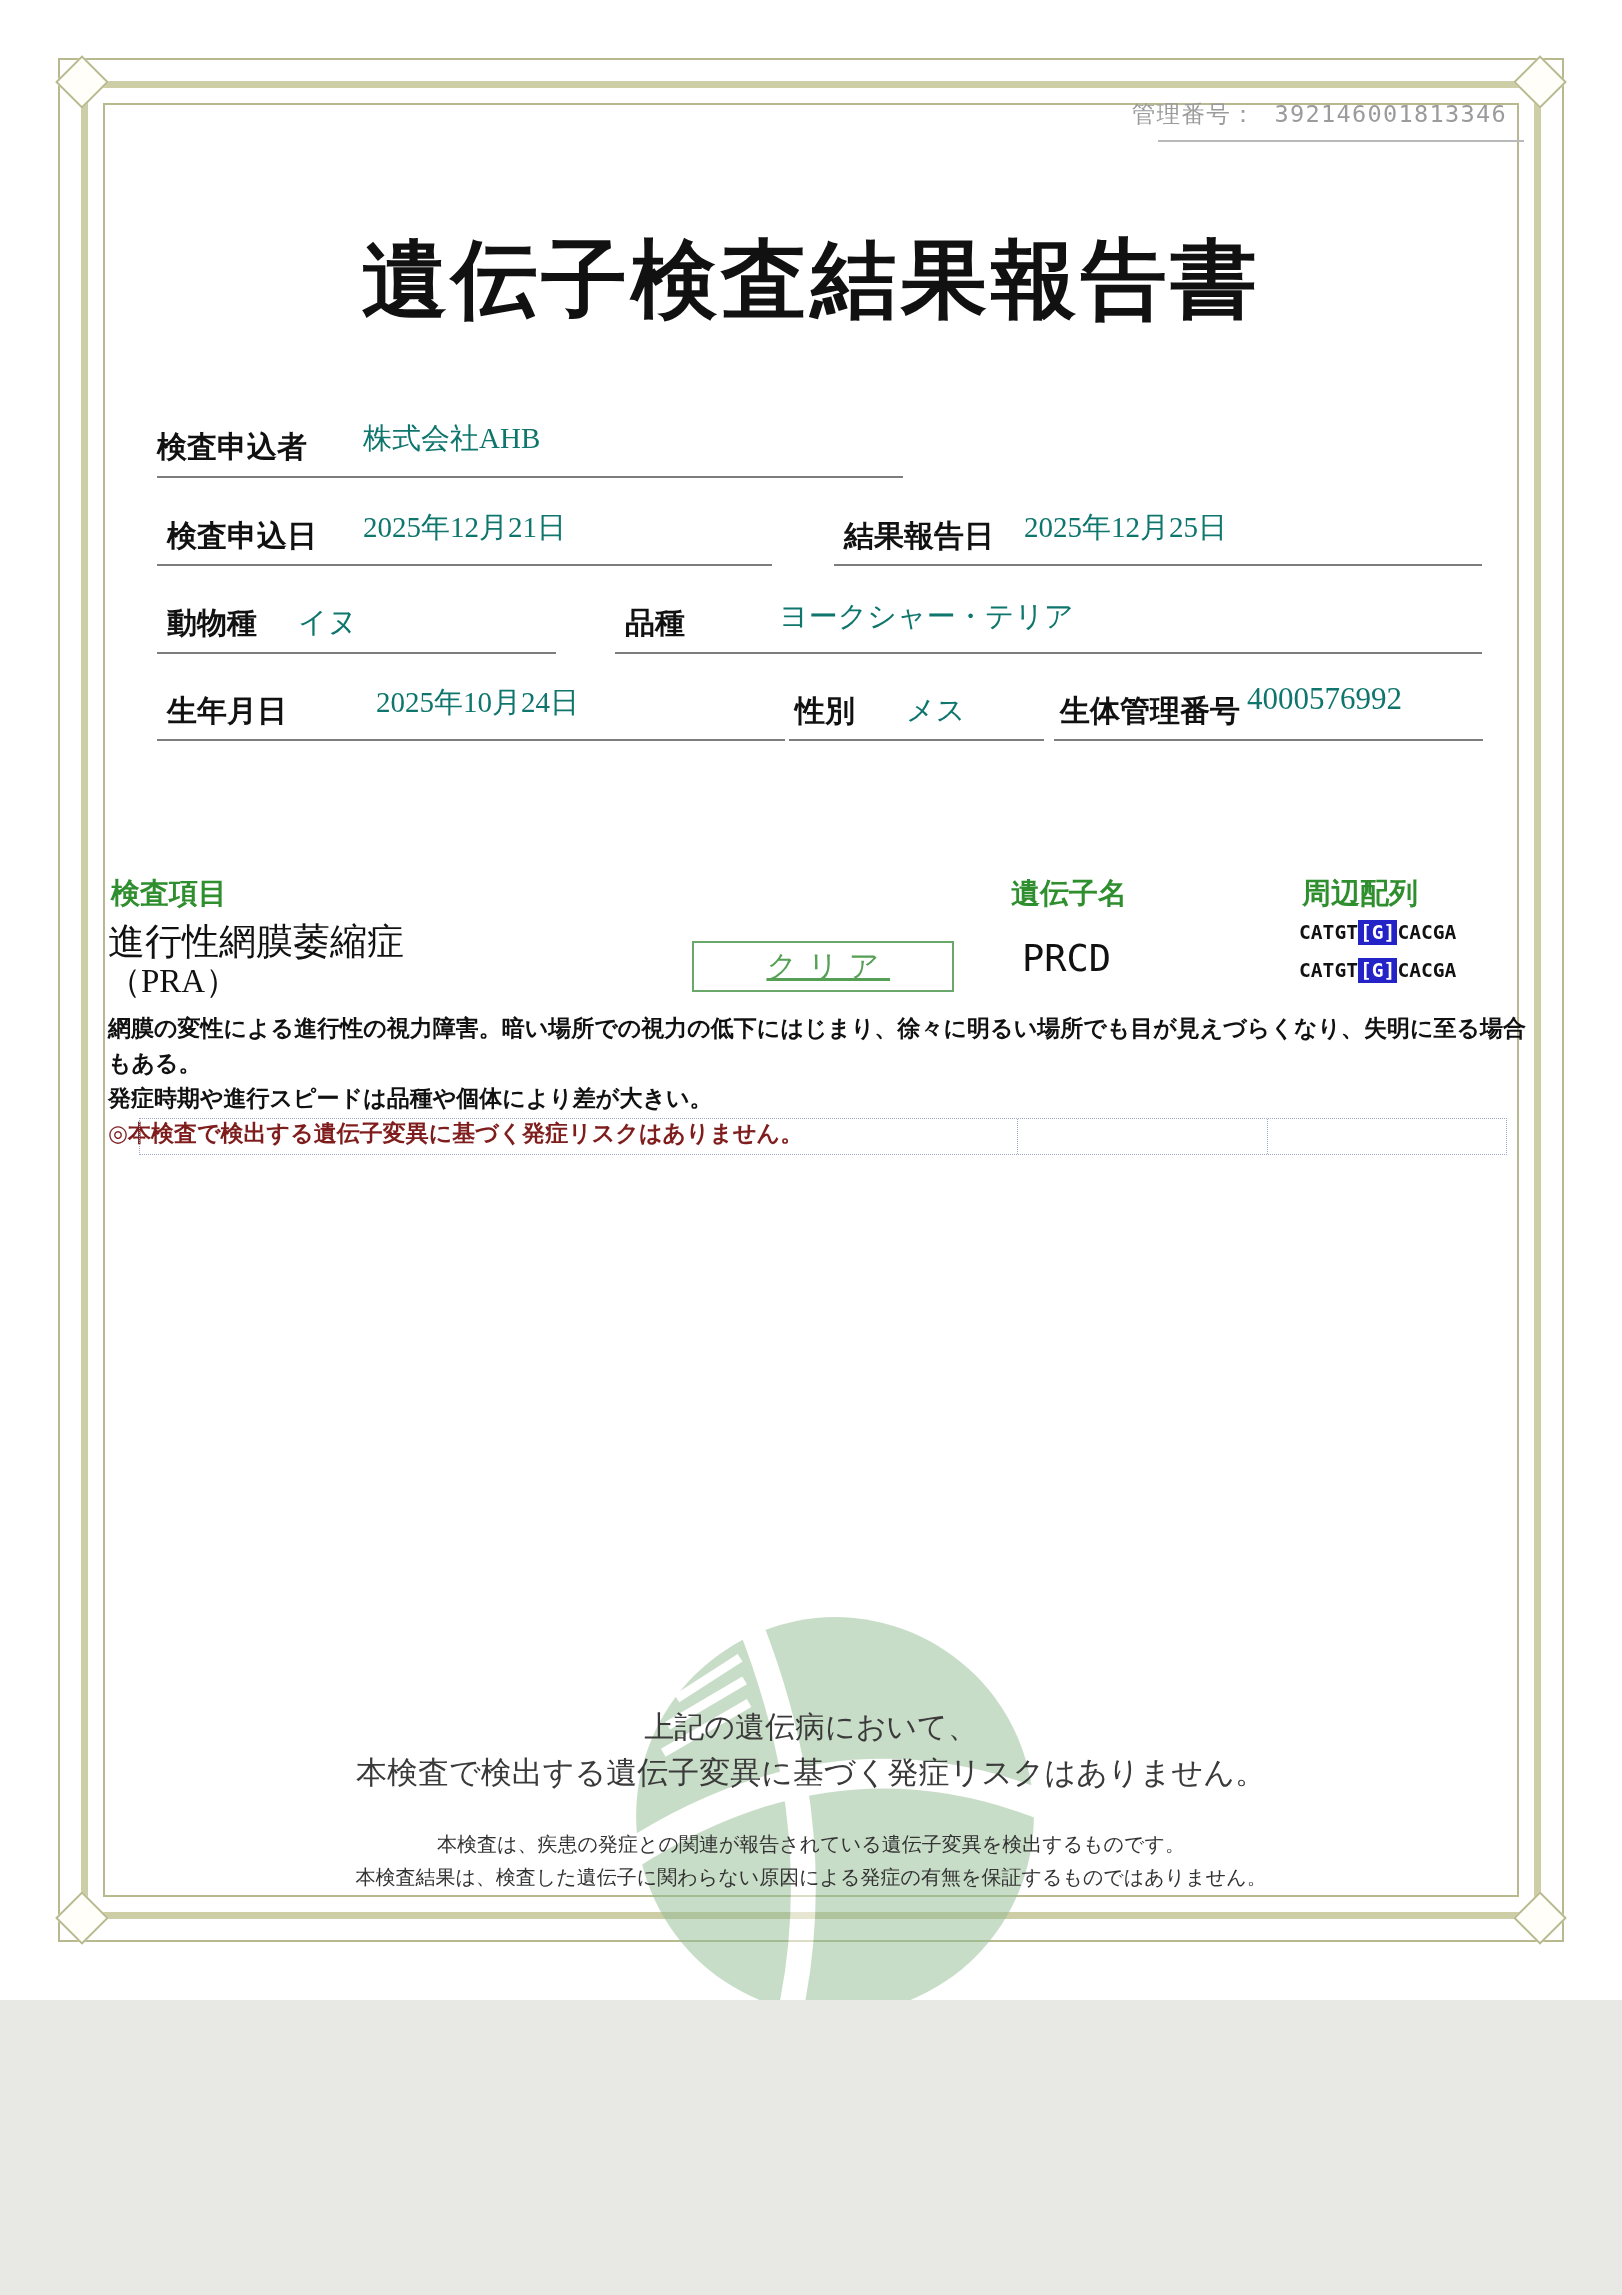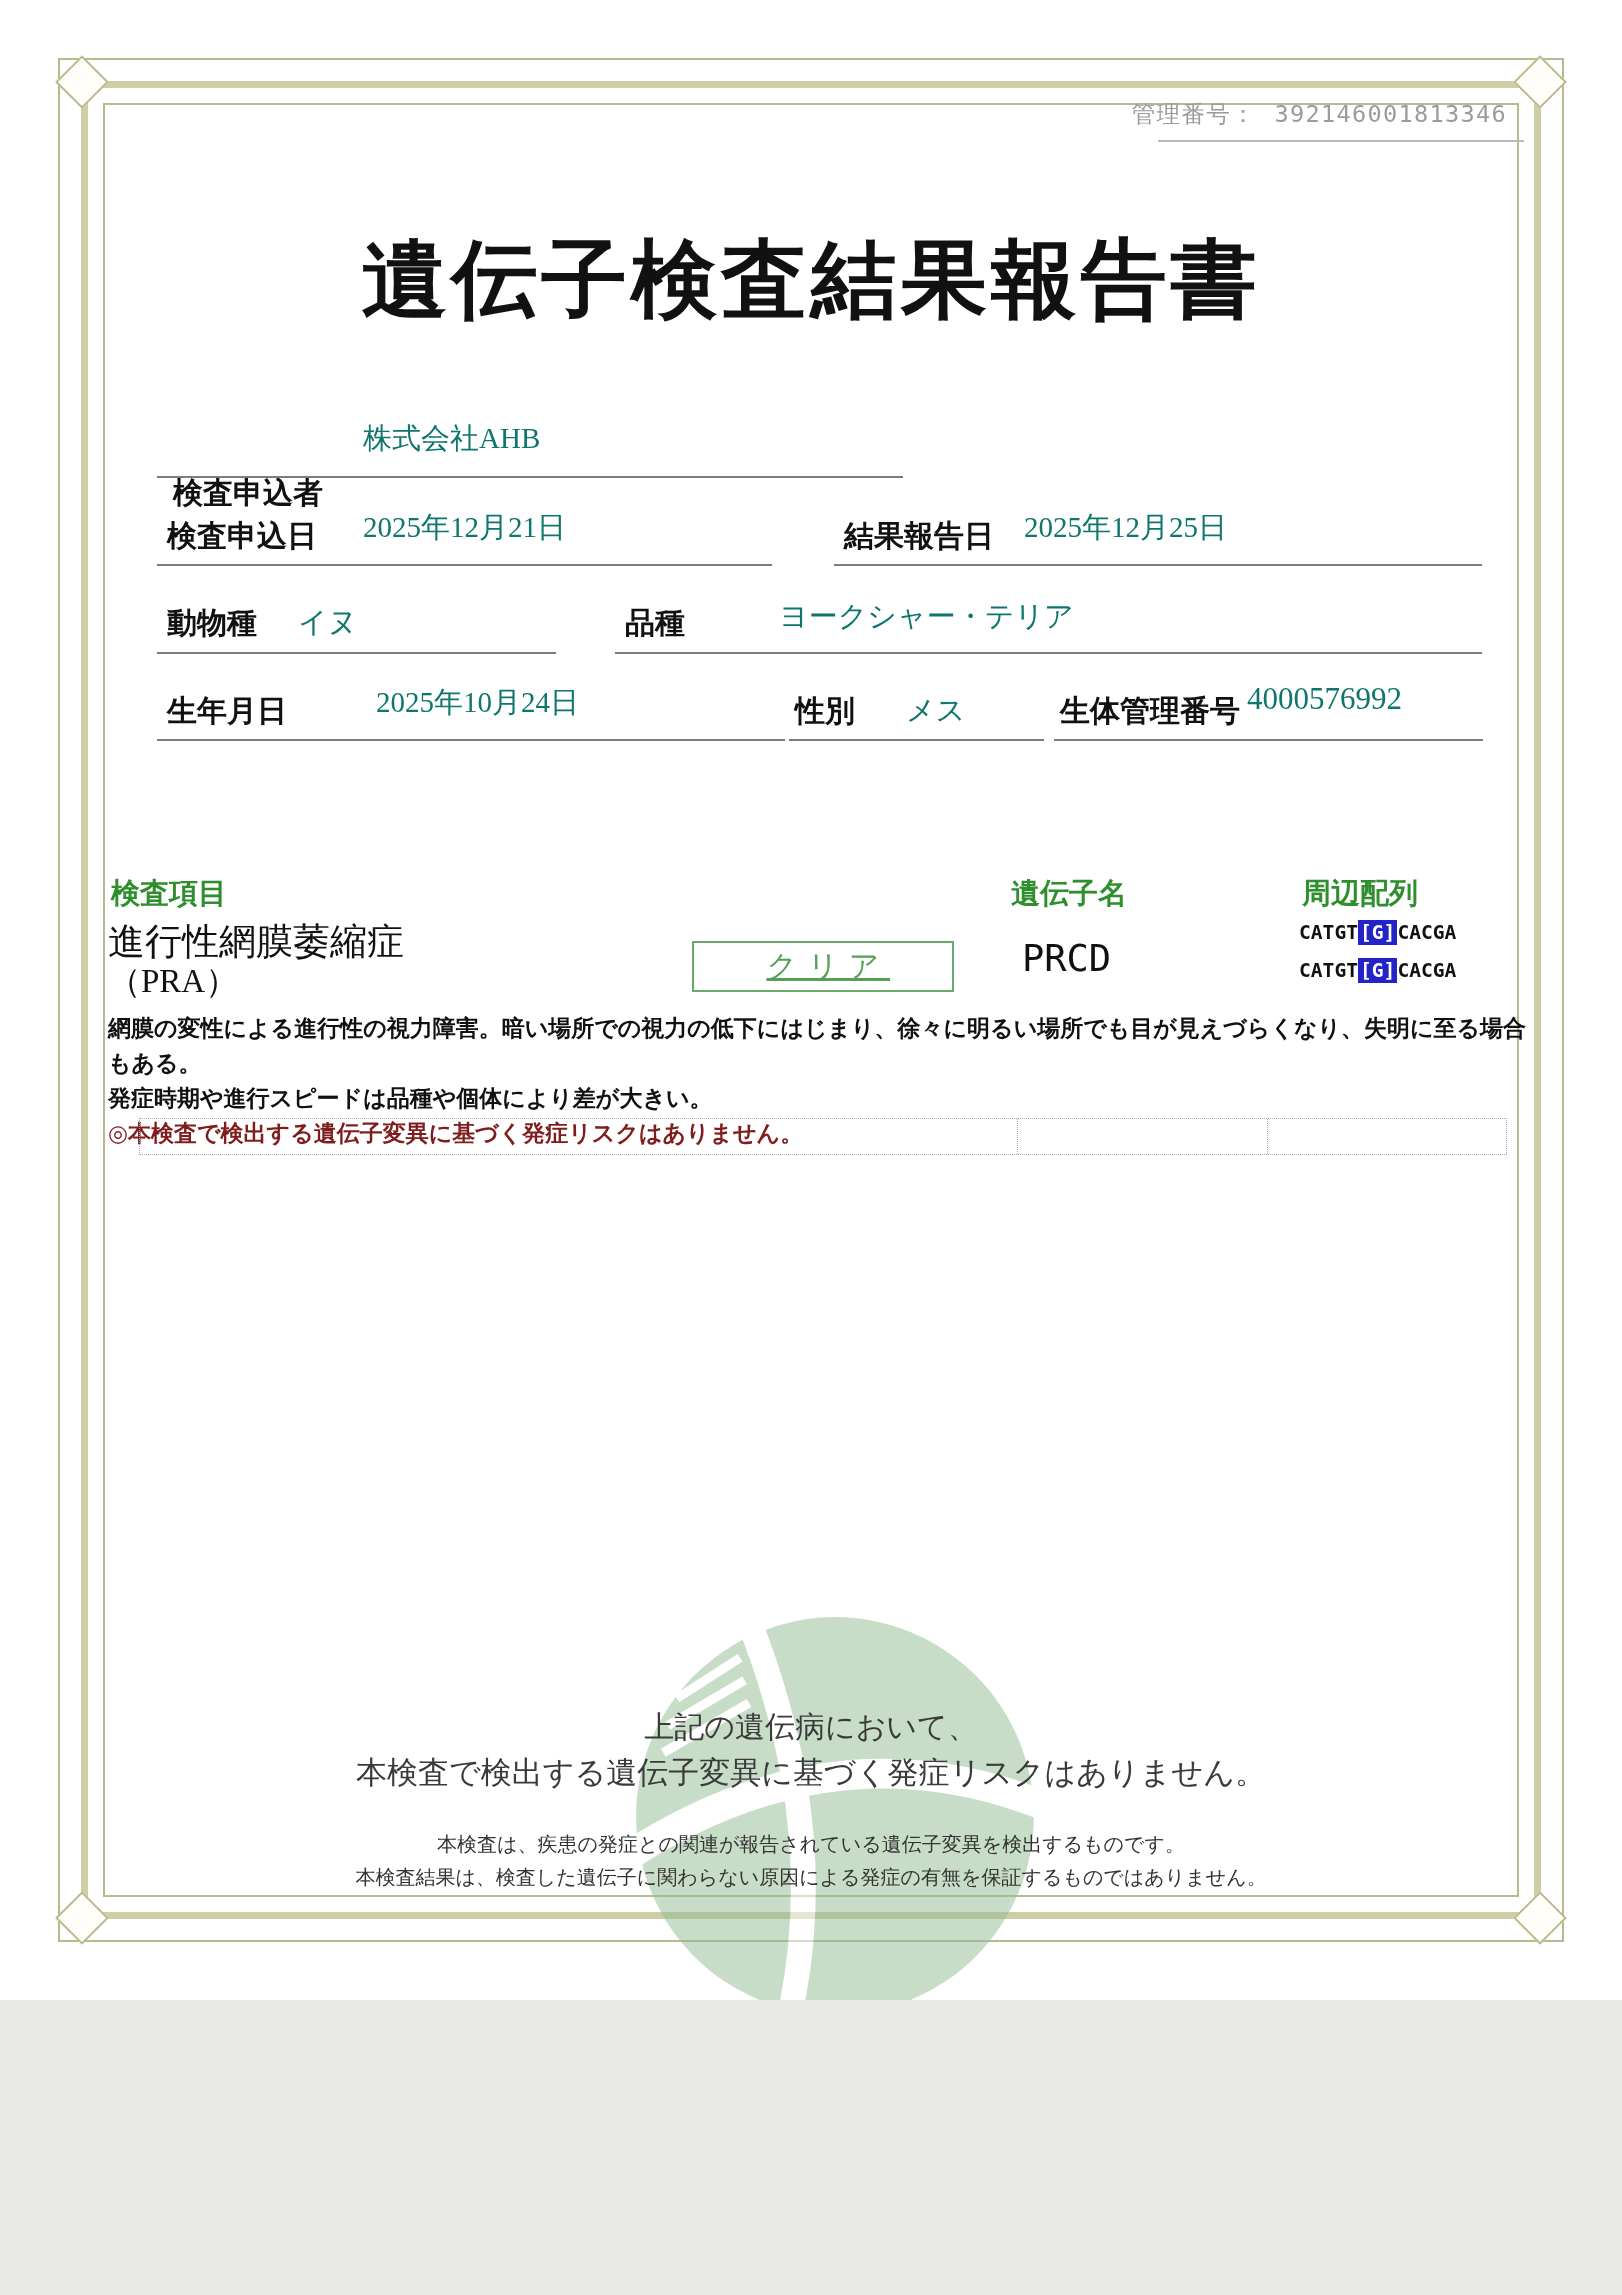--- a/index.html
+++ b/index.html
@@ -95,21 +95,21 @@
   <div class="corner bl"></div>
   <div class="corner br"></div>
 
   <div class="mgmt">
     <span>管理番号：</span><span class="num">392146001813346</span>
   </div>
   <div class="mgmt-line"></div>
 
   <div class="title">遺伝子検査結果報告書</div>
 
-  <div class="flabel" style="left:173px; top:427px;margin-top:46px;">検査申込者</div>
+  <div class="flabel" style="left:157px; top:427px;">検査申込者</div>
   <div class="fvalue" style="left:363px; top:419px;">株式会社AHB</div>
   <div class="uline" style="left:157px; top:476px; width:746px;"></div>
 
   <div class="flabel" style="left:167px; top:516px;">検査申込日</div>
   <div class="fvalue" style="left:363px; top:508px;">2025年12月21日</div>
   <div class="uline" style="left:157px; top:564px; width:615px;"></div>
   <div class="flabel" style="left:844px; top:516px;">結果報告日</div>
   <div class="fvalue" style="left:1024px; top:508px;">2025年12月25日</div>
   <div class="uline" style="left:834px; top:564px; width:648px;"></div>
 

